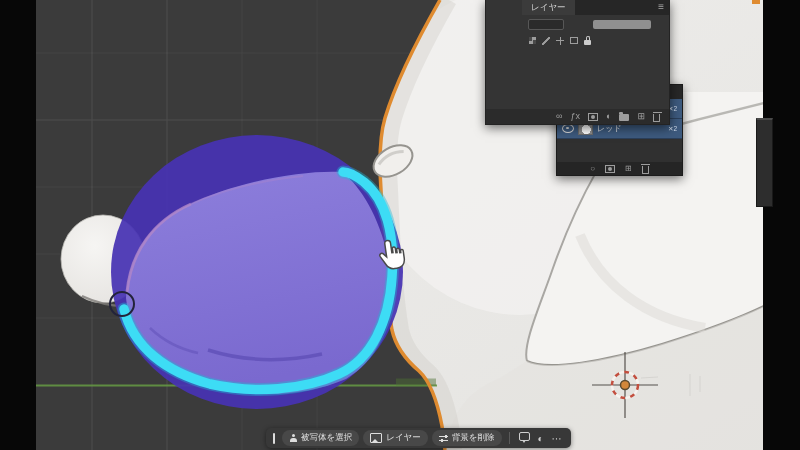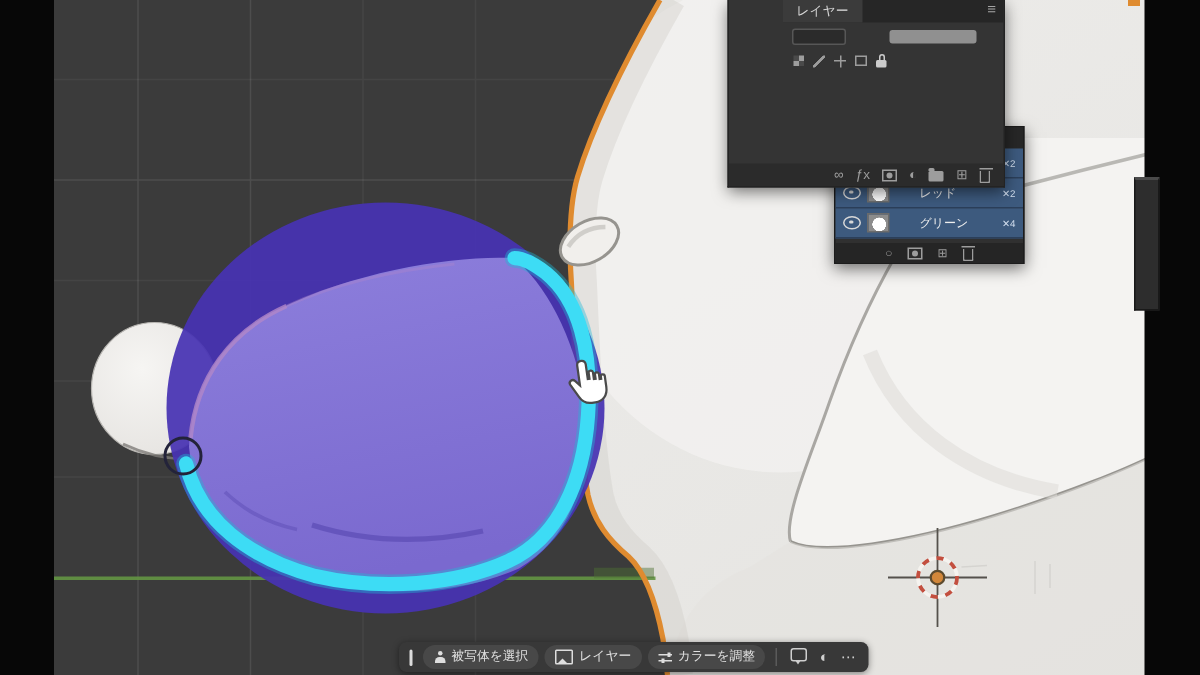--- a/index.html
+++ b/index.html
@@ -32,21 +32,21 @@
   .layer-name{font-size:8.5px;}
   .row-lock{margin-left:auto;}
   .p1-toolbar{position:absolute;left:0;right:0;bottom:0;height:15px;background:#2b2b2b;
               display:flex;align-items:center;justify-content:flex-end;gap:8px;padding:0 9px;
               color:#9d9d9d;font-size:9px;line-height:1;}
 
   #panel2{left:556px;top:84px;width:125px;height:90px;z-index:10;background:#303030;border:1px solid #1c1c1c;}
   .p2-header{height:14px;background:#272727;}
   .p2-row{height:19px;background:#3d5a7e;display:flex;align-items:center;gap:4px;padding:0 5px;
           border-bottom:1px solid #2b3f5a;color:#eee;}
-  .p2-name{font-size:8px;margin-left:16px;}
+  .p2-name{font-size:8px;}
   .p2-badge{margin-left:auto;font-size:6.5px;color:#d2deee;letter-spacing:0;}
   .p2-thumb{width:13px;height:11px;flex:none;border:1px solid #6b6b6b;
             background:radial-gradient(circle at 55% 60%, #ffffff 46%, #8c8c8c 48%);}
   .p2-toolbar{position:absolute;left:0;right:0;bottom:0;height:13px;background:#252525;
               display:flex;align-items:center;justify-content:center;gap:10px;color:#9a9a9a;font-size:8px;line-height:1;}
 
   
   .taskbar{position:absolute;left:266px;top:428px;height:20px;z-index:30;display:flex;align-items:center;
            gap:4px;background:#383838;border-radius:5px;padding:0 7px;box-shadow:0 1px 5px rgba(0,0,0,.45);}
   .tb-grip{width:2px;height:11px;background:#dcdcdc;border-radius:1px;margin-right:3px;flex:none;}
@@ -226,47 +226,41 @@
       <span class="p2-thumb"></span>
       <span class="p2-name"></span>
       <span class="p2-badge">✕2</span>
     </div>
     <div class="p2-row">
       <span class="ic ic-eye"></span>
       <span class="p2-thumb"></span>
       <span class="p2-name">レッド</span>
       <span class="p2-badge">✕2</span>
     </div>
-    <div class="p2-row">
-      <span class="ic ic-eye"></span>
-      <span class="p2-thumb"></span>
-      <span class="p2-name">グリーン</span>
-      <span class="p2-badge">✕4</span>
-    </div>
     <div class="p2-toolbar">
       <span>○</span>
       <span class="ic ic-mask"></span>
       <span>⊞</span>
       <span class="ic ic-trash"></span>
     </div>
   </div>
 
   <div class="taskbar">
     <span class="tb-grip"></span>
     <div class="tb-btn">
       <span class="ic ic-person"></span>
       <span>被写体を選択</span>
     </div>
     <div class="tb-btn">
       <span class="ic ic-image"></span>
       <span>レイヤー</span>
     </div>
     <div class="tb-btn">
       <span class="ic ic-sliders"></span>
-      <span>カラーを調整</span>
+      <span>背景を削除</span>
     </div>
     <span class="tb-divider"></span>
     <span class="tb-icon-btn">
         <span class="ic ic-bubble"></span>
       </span>
     <span class="tb-icon-btn">◐</span>
     <span class="tb-icon-btn">⋯</span>
   </div>
 
 </div>

